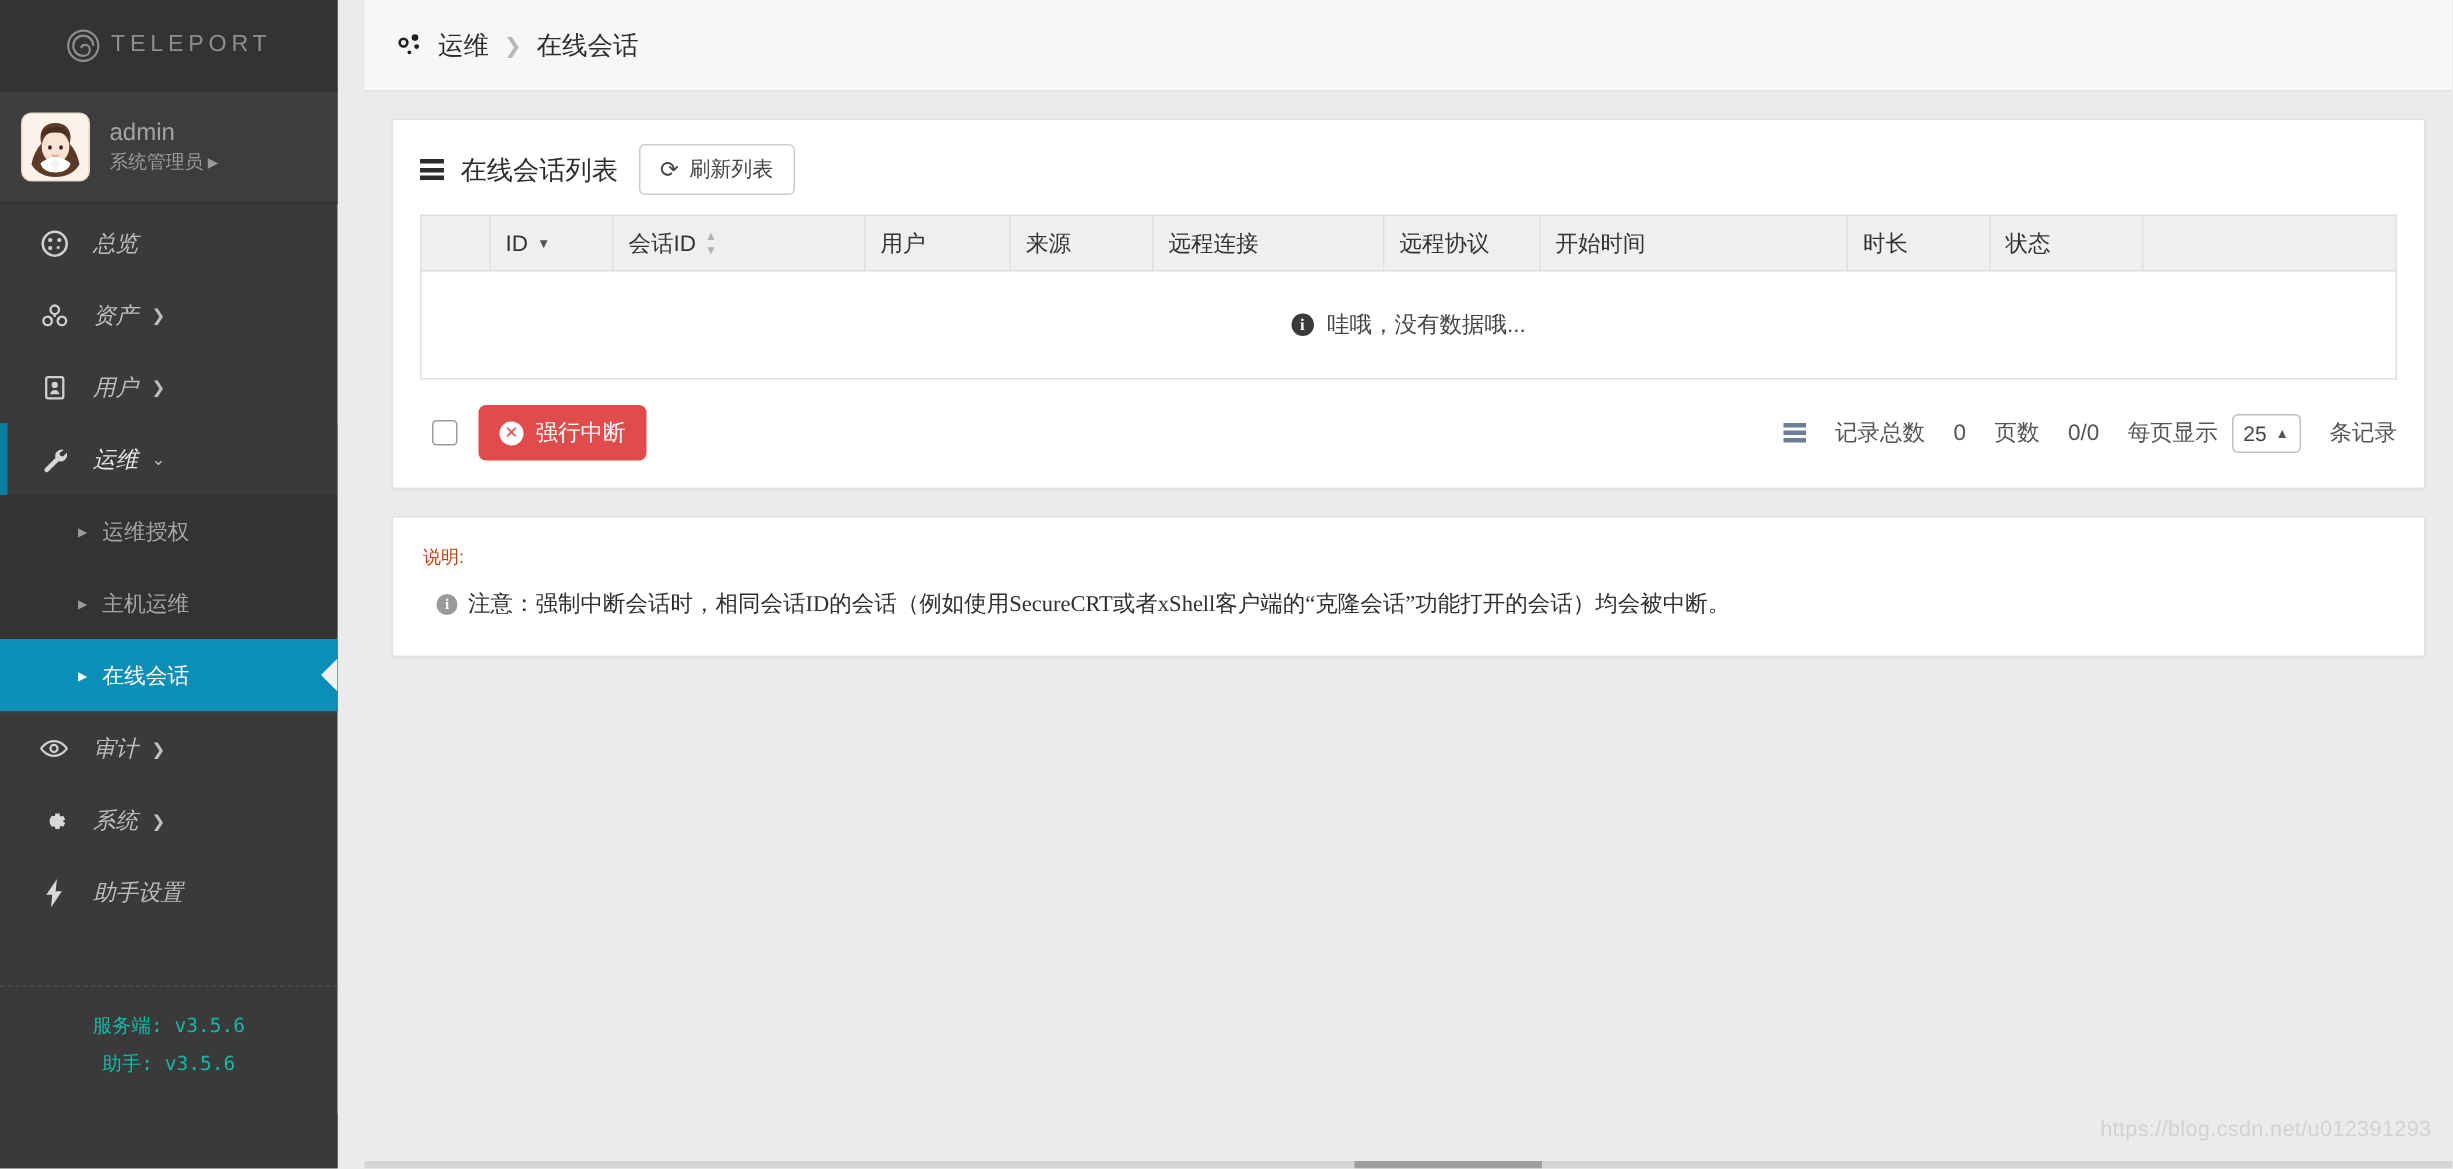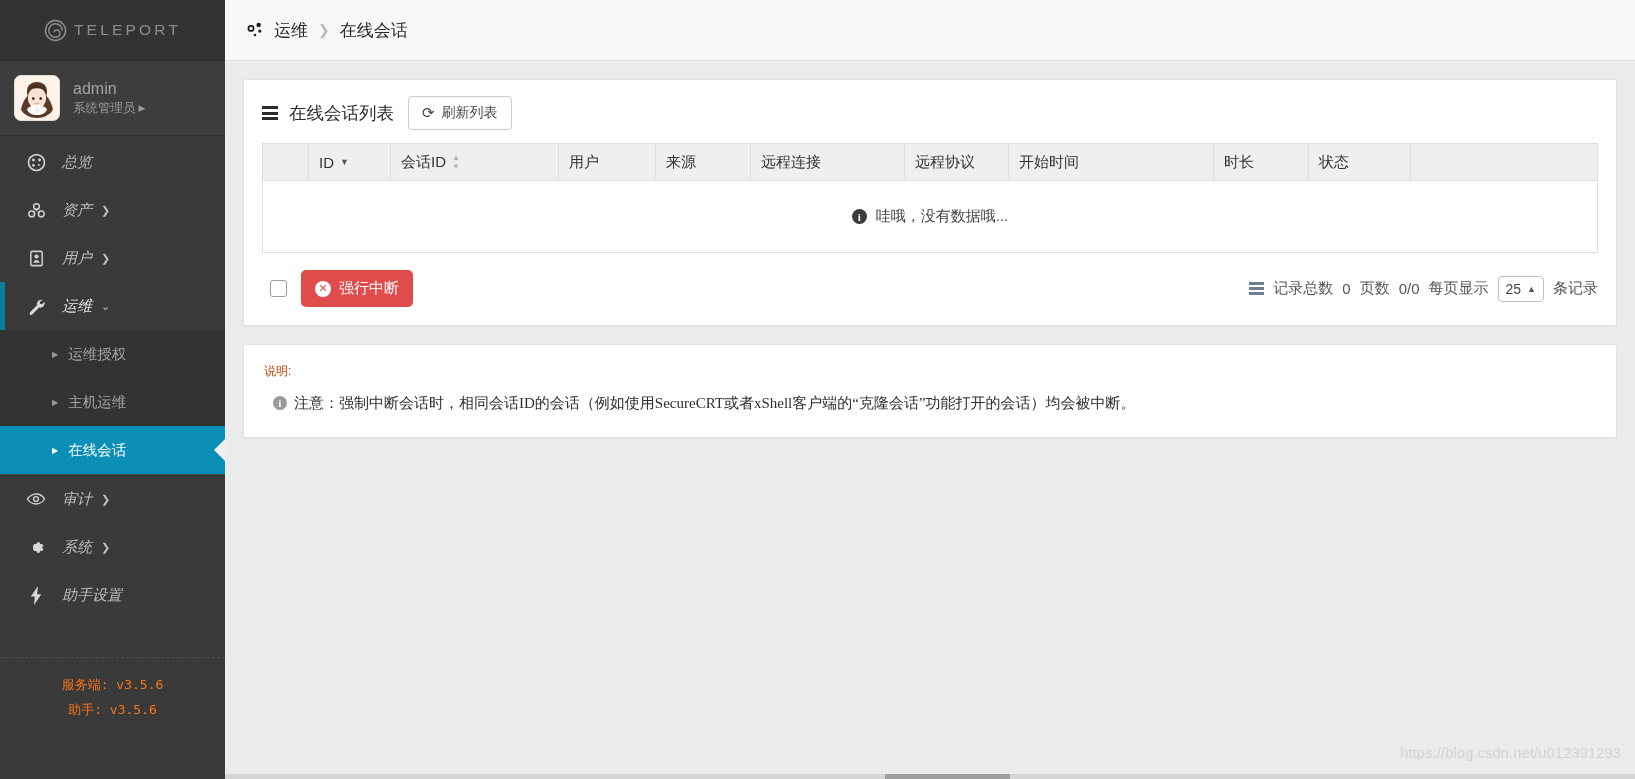--- a/index.html
+++ b/index.html
@@ -3,21 +3,21 @@
 <meta charset="utf-8">
 <style>
   * { box-sizing: border-box; }
   html, body {
     margin: 0; padding: 0;
     width: 1635px; height: 779px;
     overflow: hidden;
     font-family: "Liberation Sans", "DejaVu Sans", sans-serif;
     background: #ebebeb;
   }
-  #app { display: flex; width: 1635px; height: 714px; }
+  #app { display: flex; width: 1635px; height: 714px; gap: 18px; }
 
   
   #sidebar {
     width: 225px; flex: 0 0 225px; height: 779px;
     background: #3a3a3a;
     display: flex; flex-direction: column;
     position: relative;
   }
   .brand {
     height: 61px; flex: 0 0 61px;
@@ -86,21 +86,21 @@
     border-right: 11px solid #f0f0f0;
   }
   .nav-divider { border-top: 1px solid #464646; margin: 0; }
 
   .sidebar-foot {
     flex: 0 0 auto; padding: 14px 0 20px 0;
     border-top: 1px dashed #4e4e4e;
     text-align: center;
   }
   .ver-line {
-    color: #f97316; font-size: 13px; line-height: 25px;
+    color: #14b8a6; font-size: 13px; line-height: 25px;
     font-family: "DejaVu Sans Mono", monospace;
   }
   .sidebar-tail { flex: 1 1 auto; background: #3a3a3a; }
 
   
   #main {
     flex: 1 1 auto; height: 779px; background: #ebebeb;
     display: flex; flex-direction: column; position: relative;
   }
   .topbar {
@@ -174,21 +174,21 @@
   .x-dot {
     width: 16px; height: 16px; border-radius: 50%; background: #fff;
     color: #e04b4b; font-size: 11px; display: inline-flex;
     align-items: center; justify-content: center; font-weight: bold;
   }
   .foot-right {
     display: flex; align-items: center; gap: 9px;
     font-size: 15px; color: #555;
   }
   .foot-right .list-ico span { background: #6d7d93; width: 15px; height: 2.5px;}
-  .pg-seg { white-space: nowrap; }
+  .pg-seg { white-space: nowrap; margin-left: 10px; }
   .pp-select {
     border: 1px solid #bfbfbf; border-radius: 4px; background: #fff;
     padding: 4px 7px; font-size: 14px; color: #444;
     display: inline-flex; align-items: center; gap: 6px; cursor: pointer;
   }
   .pp-select .up { font-size: 9px; color: #555; }
 
   .card.note-card { margin-top: 18px; padding: 18px 20px 22px 20px; }
   .note-title { font-size: 12px; color: #c2410c; margin-bottom: 13px; }
   .note-row { display: flex; align-items: flex-start; gap: 7px; padding-left: 9px;}

